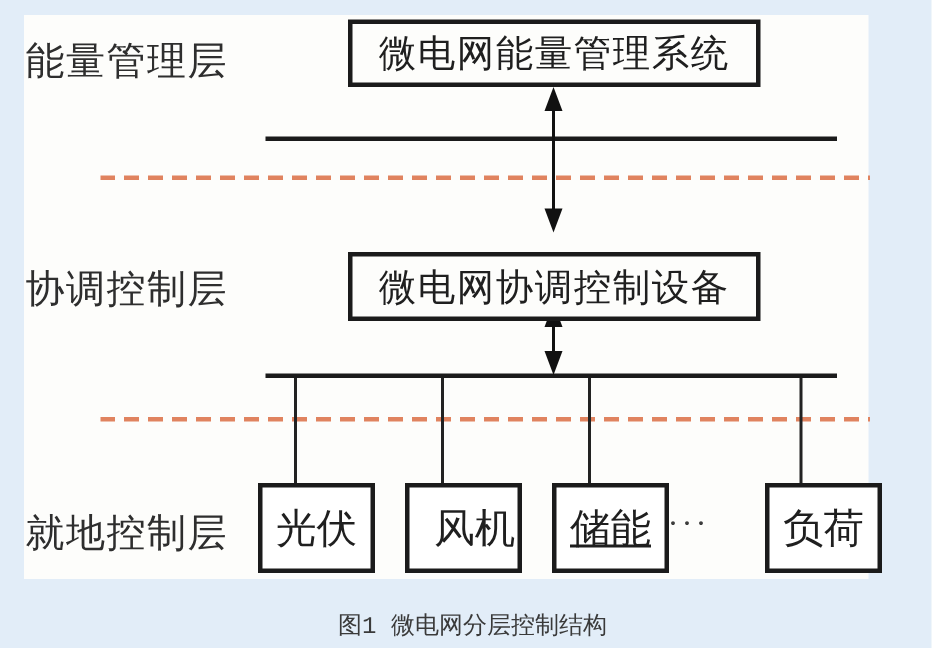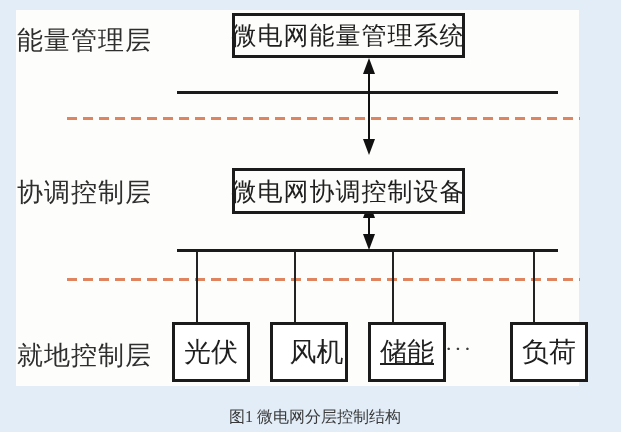--- a/index.html
+++ b/index.html
@@ -26,21 +26,21 @@
     letter-spacing: 1px;
     white-space: nowrap;
   }
   .lbl-energy  { top: 23px; text-align: right; }
   .lbl-coord   { top: 175px; }
   .lbl-local   { top: 338px; }
 
   .big-box {
     position: absolute;
     left: 232px;
-    width: 233px;
+    width: 275px;
     border: 3px solid #1b1b1b;
     background: #fdfdfb;
     display: flex; align-items: center; justify-content: center;
     font-size: 25px; color: #1f1f1f;
     letter-spacing: 1px;
     white-space: nowrap;
   }
   .box-ems { top: 13px; height: 45px; }
   .box-ccd { top: 168px; height: 46px; }
 
@@ -113,21 +113,21 @@
     text-align: center;
     font-size: 22px; color: #3c3c3c;
     letter-spacing: 2px;
   }
 
   .caption {
     position: absolute;
     left: 165px; top: 407px; width: 300px;
     text-align: center;
     font-size: 16px; color: #3a3a3a;
-    font-family: Liberation Serif, serif;
+    font-family: Liberation Mono, monospace;
     white-space: nowrap;
   }
 </style>
 </head>
 <body>
 
 <div class="stage">
 
   <div class="panel"></div>
 

